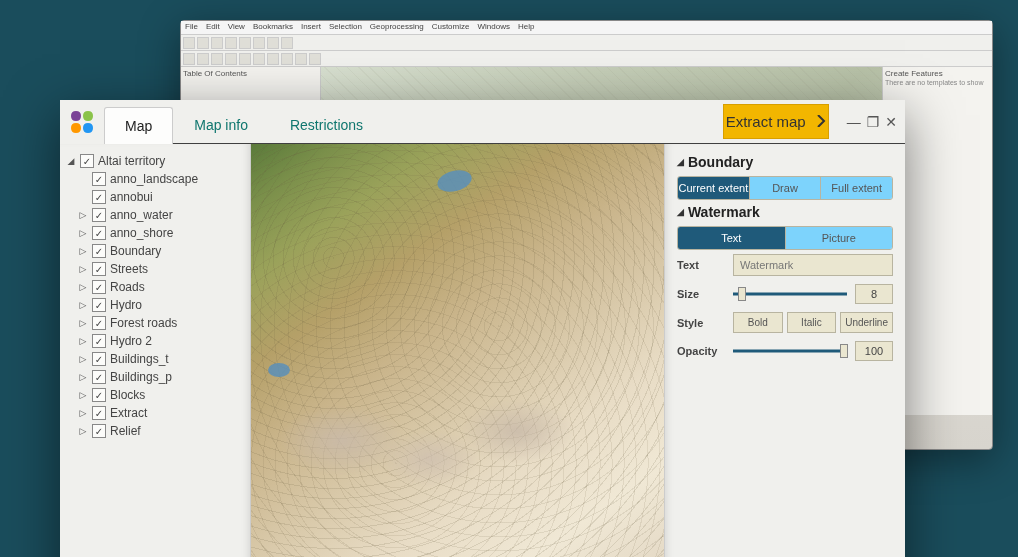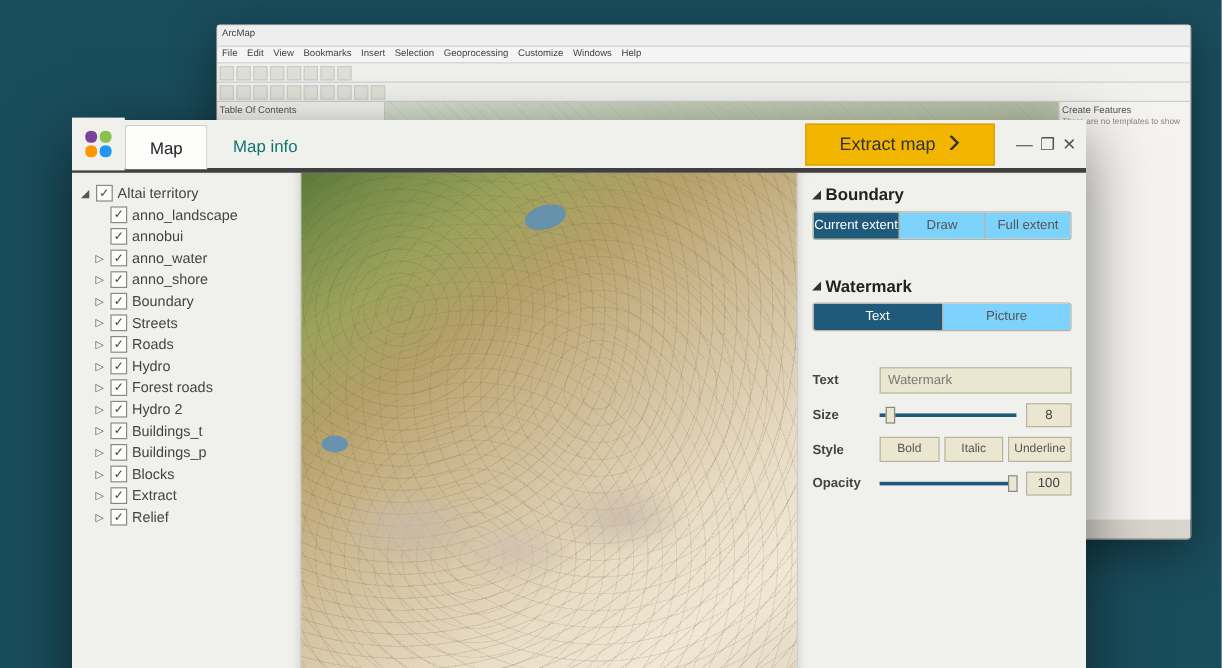--- a/index.html
+++ b/index.html
@@ -33,21 +33,21 @@
       background: #f0f0ed;
       box-shadow: 0 15px 50px rgba(0,0,0,0.5);
       display: flex;
       flex-direction: column;
     }
     .dlg-header {
       height: 44px;
       display: flex;
       align-items: center;
       background: #f0f0ed;
-      border-bottom: 4px solid #404040;
+      border-bottom: 1px solid #404040;
     }
     .logo {
       width: 44px; height: 44px;
       display: flex; align-items: center; justify-content: center;
       background: #f0f0ed;
     }
     .logo svg { width: 26px; height: 26px; }
     .tabs { display: flex; height: 100%; align-items: flex-end; }
     .tab {
       padding: 10px 20px;
@@ -63,21 +63,21 @@
       font-weight: 500;
       border-color: #ccc;
       border-radius: 3px 3px 0 0;
       margin-bottom: -1px;
     }
     .extract-btn {
       margin-left: auto;
       background: #f2b600;
       color: #333;
       font-size: 15px;
-      padding: 8px 28px;
+      padding: 8px 2px;
       display: flex;
       align-items: center;
       gap: 10px;
       cursor: pointer;
       border: 1px solid #d89f00;
       margin-right: 10px;
     }
     .winctrl { display: flex; gap: 6px; padding: 0 8px; align-items: center; font-size: 14px; color: #555; }
     .winctrl span { cursor: pointer; }
 
@@ -153,21 +153,21 @@
       font-weight: 600;
       color: #222;
       display: flex;
       align-items: center;
       gap: 4px;
       margin-bottom: 6px;
     }
     .section-hdr .tri { font-size: 9px; color: #333; }
     .btngroup {
       display: flex;
-      margin-bottom: 30px;
+      margin-bottom: 4px;
       border: 1px solid #b8b4a0;
       border-radius: 3px;
       overflow: hidden;
     }
     .btngroup > div {
       flex: 1;
       padding: 5px 0;
       font-size: 11px;
       text-align: center;
       cursor: pointer;
@@ -231,21 +231,20 @@
       font-size: 10px;
       text-align: center;
       cursor: pointer;
       color: #555;
     }
   </style>
 </head>
 <body>
 
 <div class="bg-window">
-  <div class="bg-title">ArcMap</div>
   <div class="bg-menu">
     <span>File</span>
     <span>Edit</span>
     <span>View</span>
     <span>Bookmarks</span>
     <span>Insert</span>
     <span>Selection</span>
     <span>Geoprocessing</span>
     <span>Customize</span>
     <span>Windows</span>
@@ -289,20 +288,21 @@
       <svg viewBox="0 0 26 26">
         <path d="M7 2 Q2 2 2 7 Q2 12 7 12 Q12 12 12 7 Q12 2 7 2 Z" fill="#7b4397"></path>
         <path d="M19 2 Q14 2 14 7 Q14 12 19 12 Q24 12 24 7 Q24 2 19 2 Z" fill="#8bc34a"></path>
         <path d="M7 14 Q2 14 2 19 Q2 24 7 24 Q12 24 12 19 Q12 14 7 14 Z" fill="#ff9800"></path>
         <path d="M19 14 Q14 14 14 19 Q14 24 19 24 Q24 24 24 19 Q24 14 19 14 Z" fill="#2196f3"></path>
       </svg>
     </div>
     <div class="tabs">
       <div class="tab active">Map</div>
       <div class="tab">Map info</div>
+      <div class="tab">Restrictions</div>
     </div>
     <div class="extract-btn">
       <span>Extract map</span>
       <span>
         <svg width="10" height="12" viewBox="0 0 10 12">
             <path d="M2 0 L8 6 L2 12" fill="none" stroke="#333" stroke-width="2"></path>
           </svg>
       </span>
     </div>
     <div class="winctrl">

